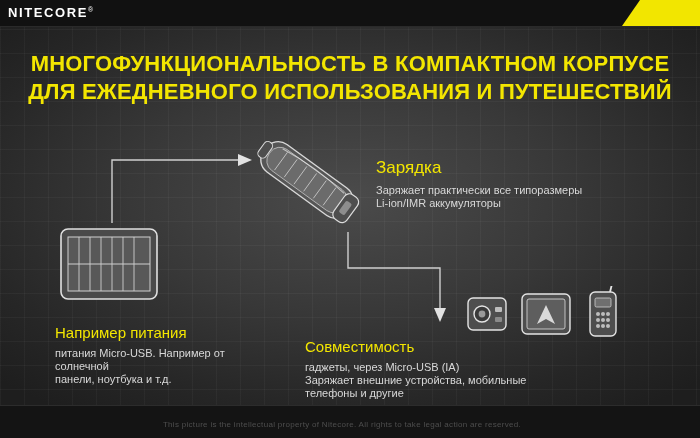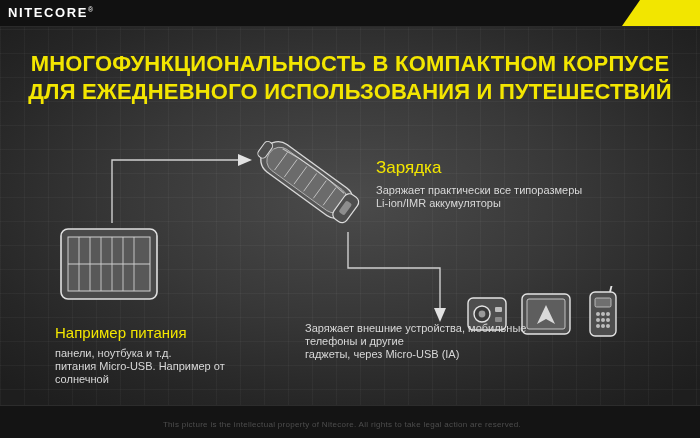--- a/index.html
+++ b/index.html
@@ -257,25 +257,26 @@
   </svg>
 
   <div class="blk-charging">
     <p class="blk-title">Зарядка</p>
     <p class="blk-body">Заряжает практически все типоразмеры</p>
     <p class="blk-body">Li-ion/IMR аккумуляторы</p>
   </div>
 
   <div class="blk-power">
     <p class="blk-title">Например питания</p>
+    <p class="blk-body">питания Micro-USB. Например от солнечной</p>
     <p class="blk-body">панели, ноутбука и т.д.</p>
-    <p class="blk-body">питания Micro-USB. Например от солнечной</p>
   </div>
 
   <div class="blk-compat">
+    <p class="blk-title">Совместимость</p>
+    <p class="blk-body">гаджеты, через Micro-USB (IA)</p>
     <p class="blk-body">Заряжает внешние устройства, мобильные телефоны и другие</p>
-    <p class="blk-body">гаджеты, через Micro-USB (IA)</p>
   </div>
 
   <div class="footer-bar"></div>
   <div class="footer-text">This picture is the intellectual property of Nitecore. All rights to take legal action are reserved.</div>
 
 </div>
 
 </body></html>

